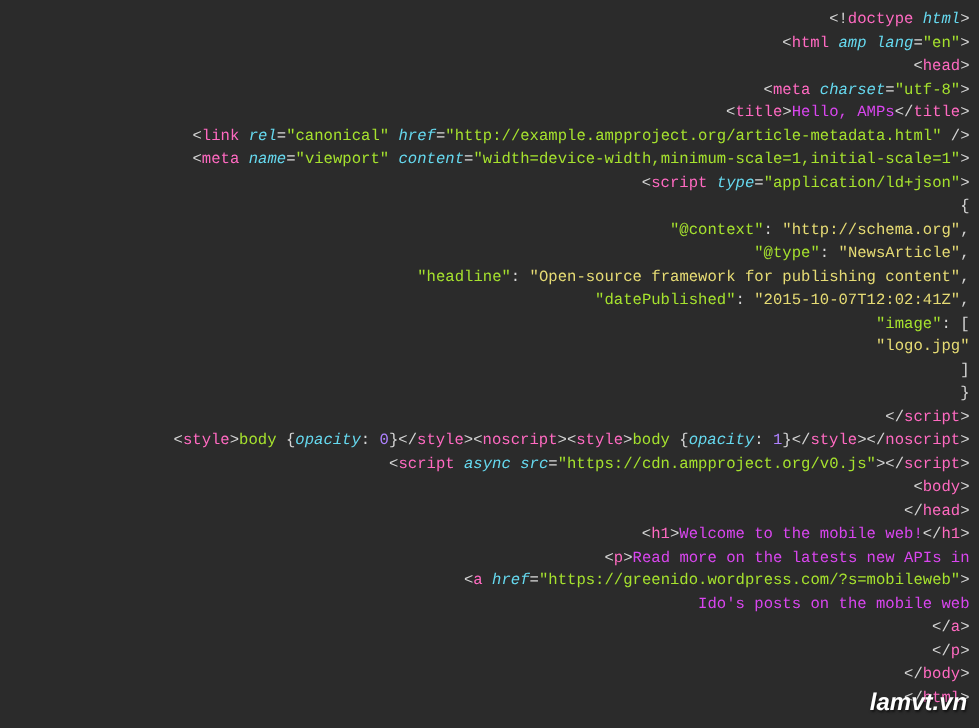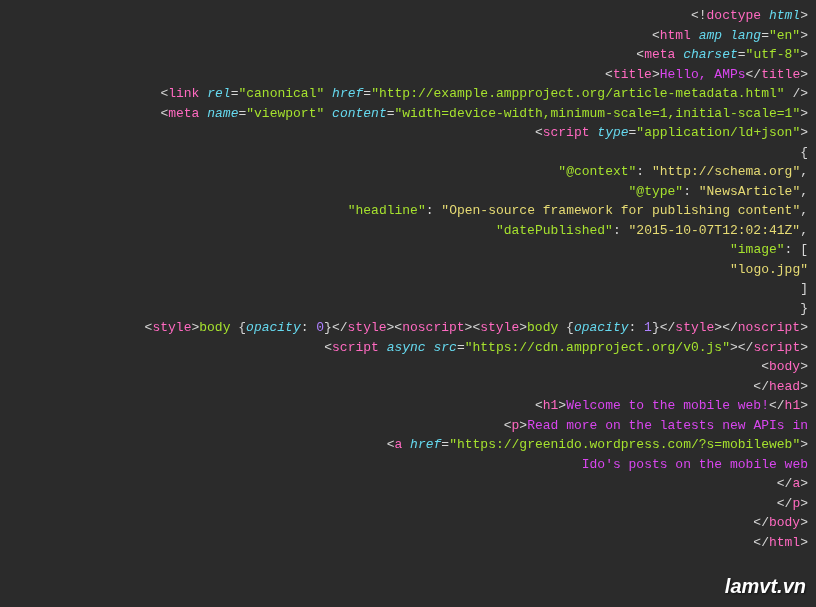--- a/index.html
+++ b/index.html
@@ -49,34 +49,36 @@
     font-style: italic;
     text-shadow: 1px 1px 2px rgba(0,0,0,0.6);
   }
 </style>
 </head>
 <body>
 
 <div id="code-container">
     <div class="code-line"><span></span><span class="tag-bracket">&lt;!</span><span class="doctype">doctype</span><span class="text-content"> </span><span class="attr-name">html</span><span class="tag-bracket">&gt;</span></div>
     <div class="code-line"><span></span><span class="tag-bracket">&lt;</span><span class="tag-name">html</span><span class="text-content"> </span><span class="attr-name">amp</span><span class="text-content"> </span><span class="attr-name">lang</span><span class="equals">=</span><span class="attr-value">"en"</span><span class="tag-bracket">&gt;</span></div>
+    <div class="code-line"><span>  </span><span class="tag-bracket">&lt;</span><span class="tag-name">head</span><span class="tag-bracket">&gt;</span></div>
     <div class="code-line"><span>    </span><span class="tag-bracket">&lt;</span><span class="tag-name">meta</span><span class="text-content"> </span><span class="attr-name">charset</span><span class="equals">=</span><span class="attr-value">"utf-8"</span><span class="tag-bracket">&gt;</span></div>
     <div class="code-line"><span>    </span><span class="tag-bracket">&lt;</span><span class="tag-name">title</span><span class="tag-bracket">&gt;</span><span class="text-content">Hello, AMPs</span><span class="tag-bracket">&lt;/</span><span class="tag-name">title</span><span class="tag-bracket">&gt;</span></div>
     <div class="code-line"><span>    </span><span class="tag-bracket">&lt;</span><span class="tag-name">link</span><span class="text-content"> </span><span class="attr-name">rel</span><span class="equals">=</span><span class="attr-value">"canonical"</span><span class="text-content"> </span><span class="attr-name">href</span><span class="equals">=</span><span class="attr-value">"http://example.ampproject.org/article-metadata.html"</span><span class="tag-bracket"> /&gt;</span></div>
     <div class="code-line"><span>    </span><span class="tag-bracket">&lt;</span><span class="tag-name">meta</span><span class="text-content"> </span><span class="attr-name">name</span><span class="equals">=</span><span class="attr-value">"viewport"</span><span class="text-content"> </span><span class="attr-name">content</span><span class="equals">=</span><span class="attr-value">"width=device-width,minimum-scale=1,initial-scale=1"</span><span class="tag-bracket">&gt;</span></div>
     <div class="code-line"><span>    </span><span class="tag-bracket">&lt;</span><span class="tag-name">script</span><span class="text-content"> </span><span class="attr-name">type</span><span class="equals">=</span><span class="attr-value">"application/ld+json"</span><span class="tag-bracket">&gt;</span></div>
     <div class="code-line"><span>      </span><span class="json-punct">{</span></div>
     <div class="code-line"><span>        </span><span class="json-key">"@context"</span><span class="json-punct">: </span><span class="json-string">"http://schema.org"</span><span class="json-punct">,</span></div>
     <div class="code-line"><span>        </span><span class="json-key">"@type"</span><span class="json-punct">: </span><span class="json-string">"NewsArticle"</span><span class="json-punct">,</span></div>
     <div class="code-line"><span>        </span><span class="json-key">"headline"</span><span class="json-punct">: </span><span class="json-string">"Open-source framework for publishing content"</span><span class="json-punct">,</span></div>
     <div class="code-line"><span>        </span><span class="json-key">"datePublished"</span><span class="json-punct">: </span><span class="json-string">"2015-10-07T12:02:41Z"</span><span class="json-punct">,</span></div>
     <div class="code-line"><span>        </span><span class="json-key">"image"</span><span class="json-punct">: [</span></div>
     <div class="code-line"><span>          </span><span class="json-string">"logo.jpg"</span></div>
     <div class="code-line"><span>        </span><span class="json-punct">]</span></div>
     <div class="code-line"><span>      </span><span class="json-punct">}</span></div>
+    <div class="code-line"><span>    </span><span class="tag-bracket">&lt;/</span><span class="tag-name">script</span><span class="tag-bracket">&gt;</span></div>
     <div class="code-line"><span>    </span><span class="tag-bracket">&lt;</span><span class="tag-name">style</span><span class="tag-bracket">&gt;</span><span class="css-selector">body </span><span class="css-brace">{</span><span class="css-prop">opacity</span><span class="css-value">: </span><span class="css-num">0</span><span class="css-brace">}</span><span class="tag-bracket">&lt;/</span><span class="tag-name">style</span><span class="tag-bracket">&gt;</span><span class="tag-bracket">&lt;</span><span class="tag-name">noscript</span><span class="tag-bracket">&gt;</span><span class="tag-bracket">&lt;</span><span class="tag-name">style</span><span class="tag-bracket">&gt;</span><span class="css-selector">body </span><span class="css-brace">{</span><span class="css-prop">opacity</span><span class="css-value">: </span><span class="css-num">1</span><span class="css-brace">}</span><span class="tag-bracket">&lt;/</span><span class="tag-name">style</span><span class="tag-bracket">&gt;</span><span class="tag-bracket">&lt;/</span><span class="tag-name">noscript</span><span class="tag-bracket">&gt;</span></div>
     <div class="code-line"><span>    </span><span class="tag-bracket">&lt;</span><span class="tag-name">script</span><span class="text-content"> </span><span class="attr-name">async</span><span class="text-content"> </span><span class="attr-name">src</span><span class="equals">=</span><span class="attr-value">"https://cdn.ampproject.org/v0.js"</span><span class="tag-bracket">&gt;</span><span class="tag-bracket">&lt;/</span><span class="tag-name">script</span><span class="tag-bracket">&gt;</span></div>
     <div class="code-line"><span>  </span><span class="tag-bracket">&lt;</span><span class="tag-name">body</span><span class="tag-bracket">&gt;</span></div>
     <div class="code-line"><span>  </span><span class="tag-bracket">&lt;/</span><span class="tag-name">head</span><span class="tag-bracket">&gt;</span></div>
     <div class="code-line"><span>    </span><span class="tag-bracket">&lt;</span><span class="tag-name">h1</span><span class="tag-bracket">&gt;</span><span class="text-content">Welcome to the mobile web!</span><span class="tag-bracket">&lt;/</span><span class="tag-name">h1</span><span class="tag-bracket">&gt;</span></div>
     <div class="code-line"><span>    </span><span class="tag-bracket">&lt;</span><span class="tag-name">p</span><span class="tag-bracket">&gt;</span><span class="text-content">Read more on the latests new APIs in</span></div>
     <div class="code-line"><span>      </span><span class="tag-bracket">&lt;</span><span class="tag-name">a</span><span class="text-content"> </span><span class="attr-name">href</span><span class="equals">=</span><span class="attr-value">"https://greenido.wordpress.com/?s=mobileweb"</span><span class="tag-bracket">&gt;</span></div>
     <div class="code-line"><span>        </span><span class="text-content">Ido's posts on the mobile web</span></div>
     <div class="code-line"><span>      </span><span class="tag-bracket">&lt;/</span><span class="tag-name">a</span><span class="tag-bracket">&gt;</span></div>
     <div class="code-line"><span>    </span><span class="tag-bracket">&lt;/</span><span class="tag-name">p</span><span class="tag-bracket">&gt;</span></div>

